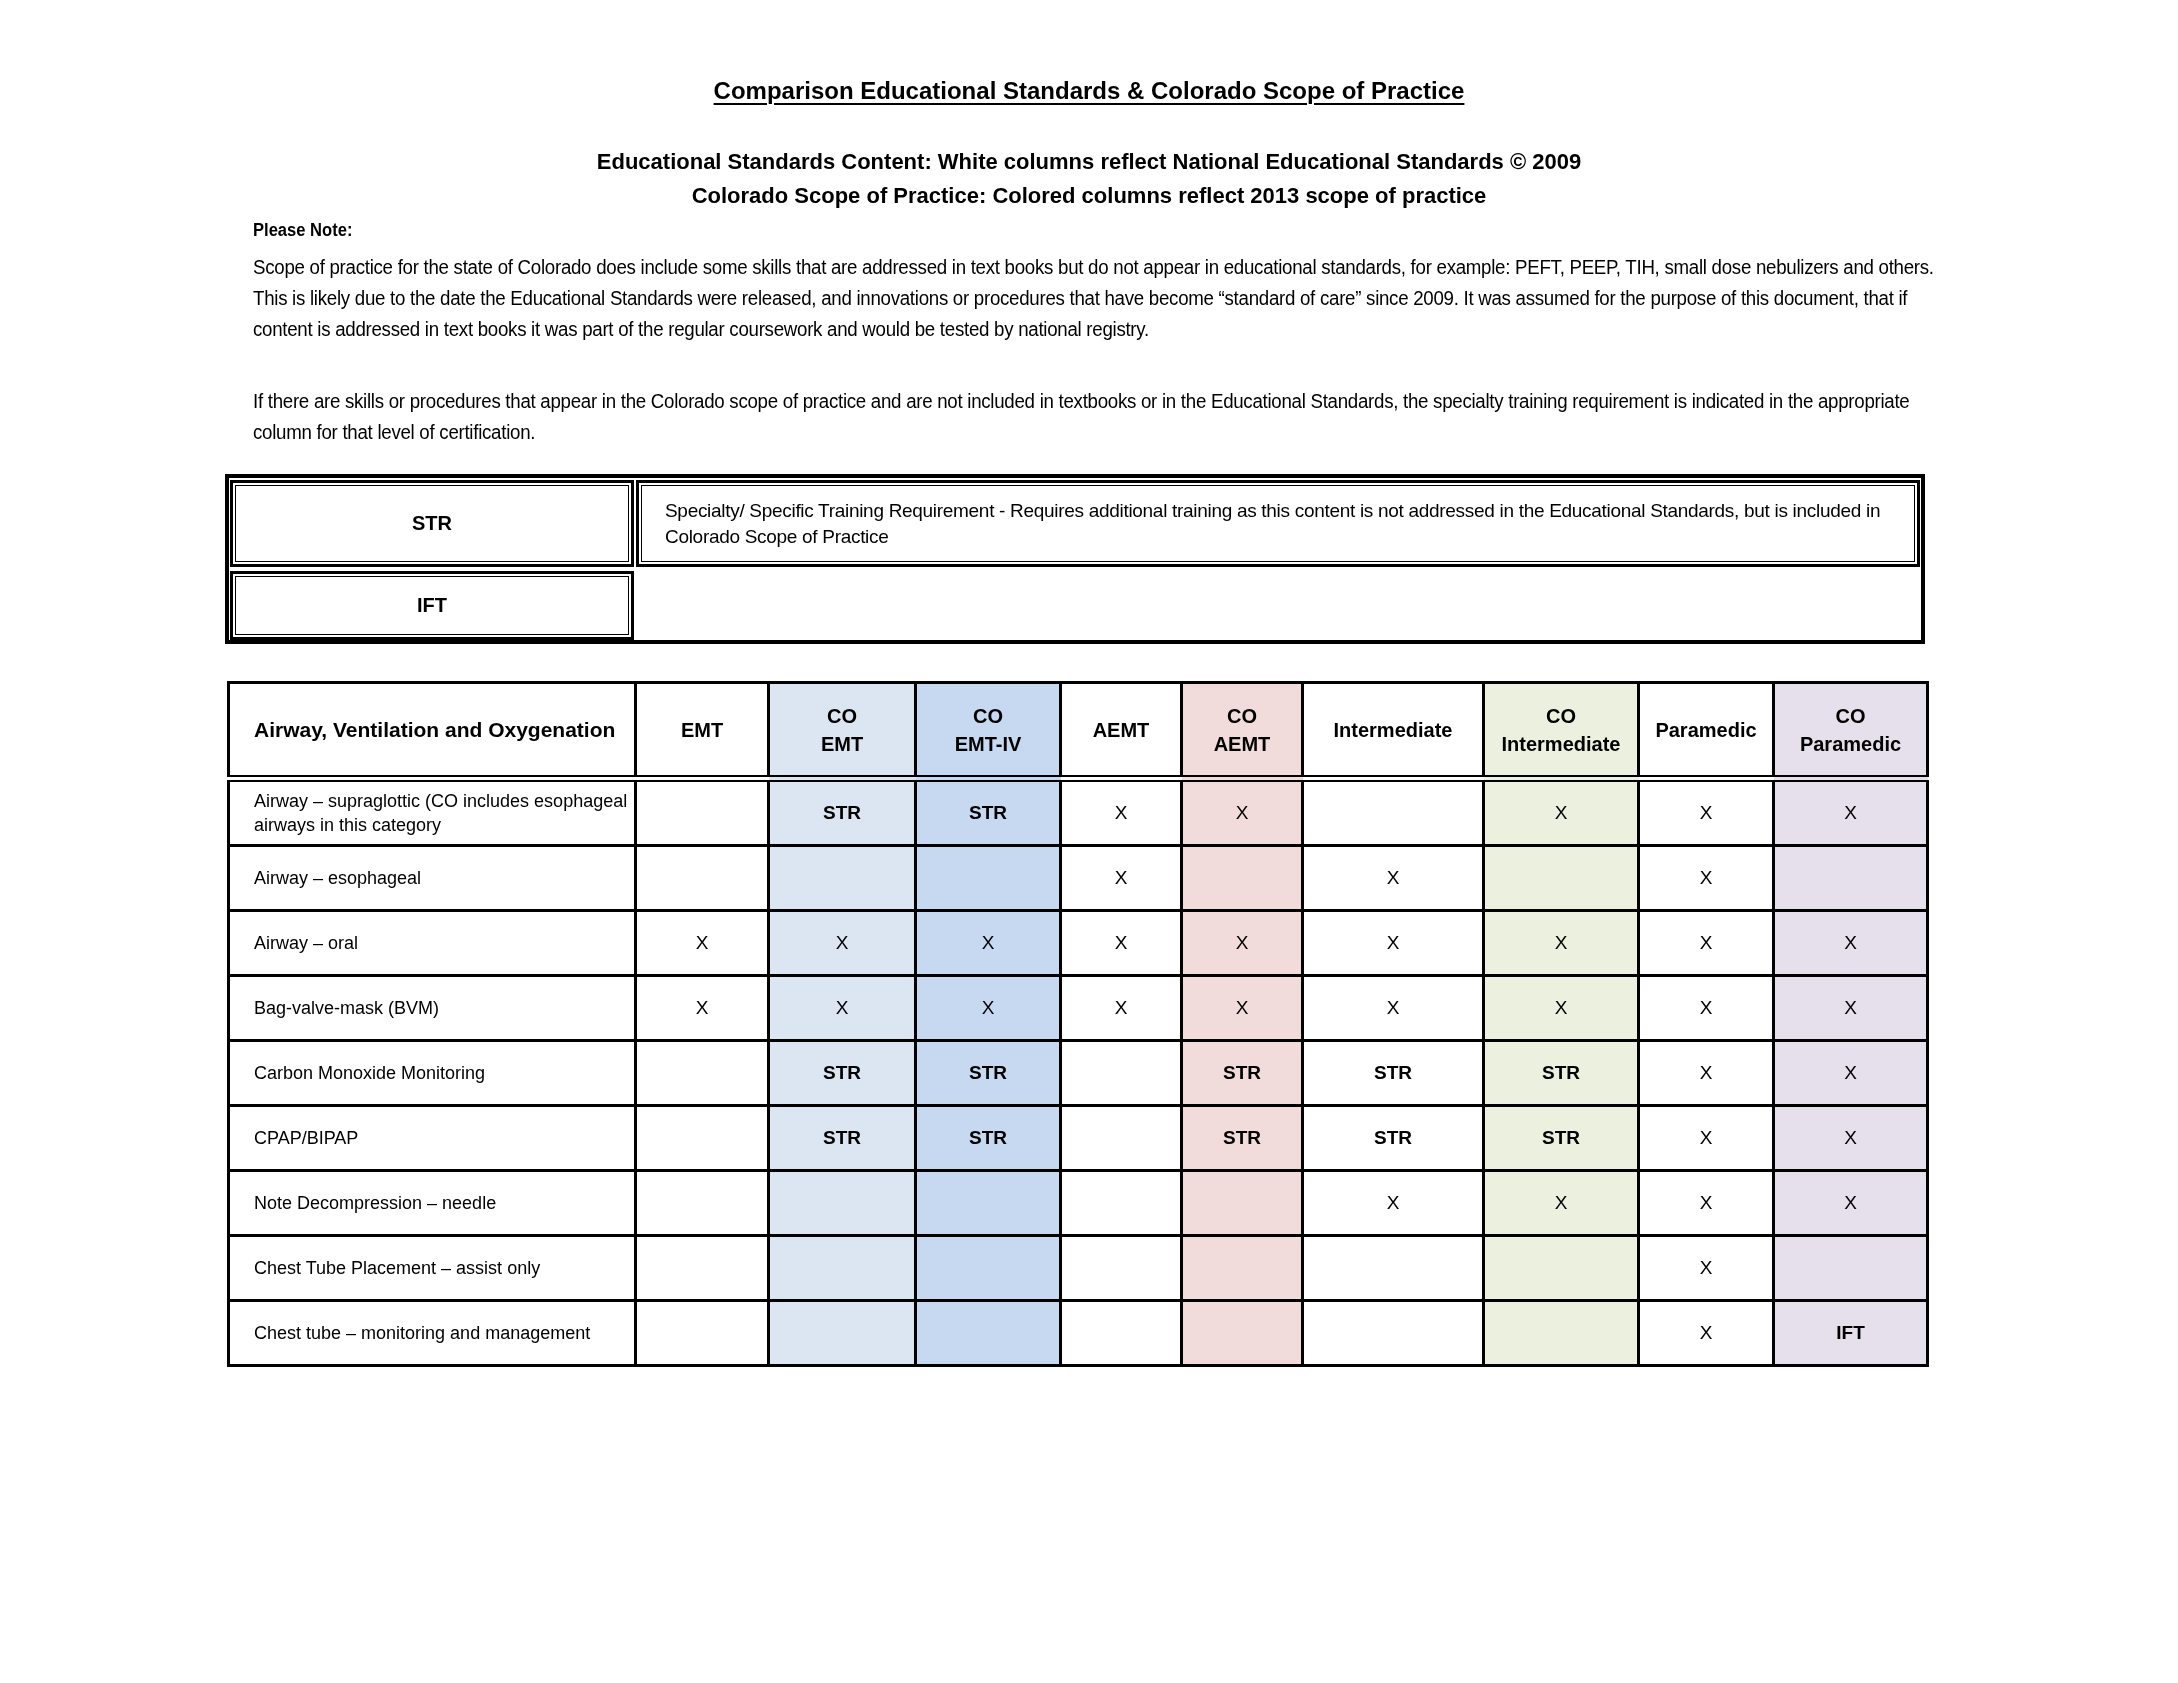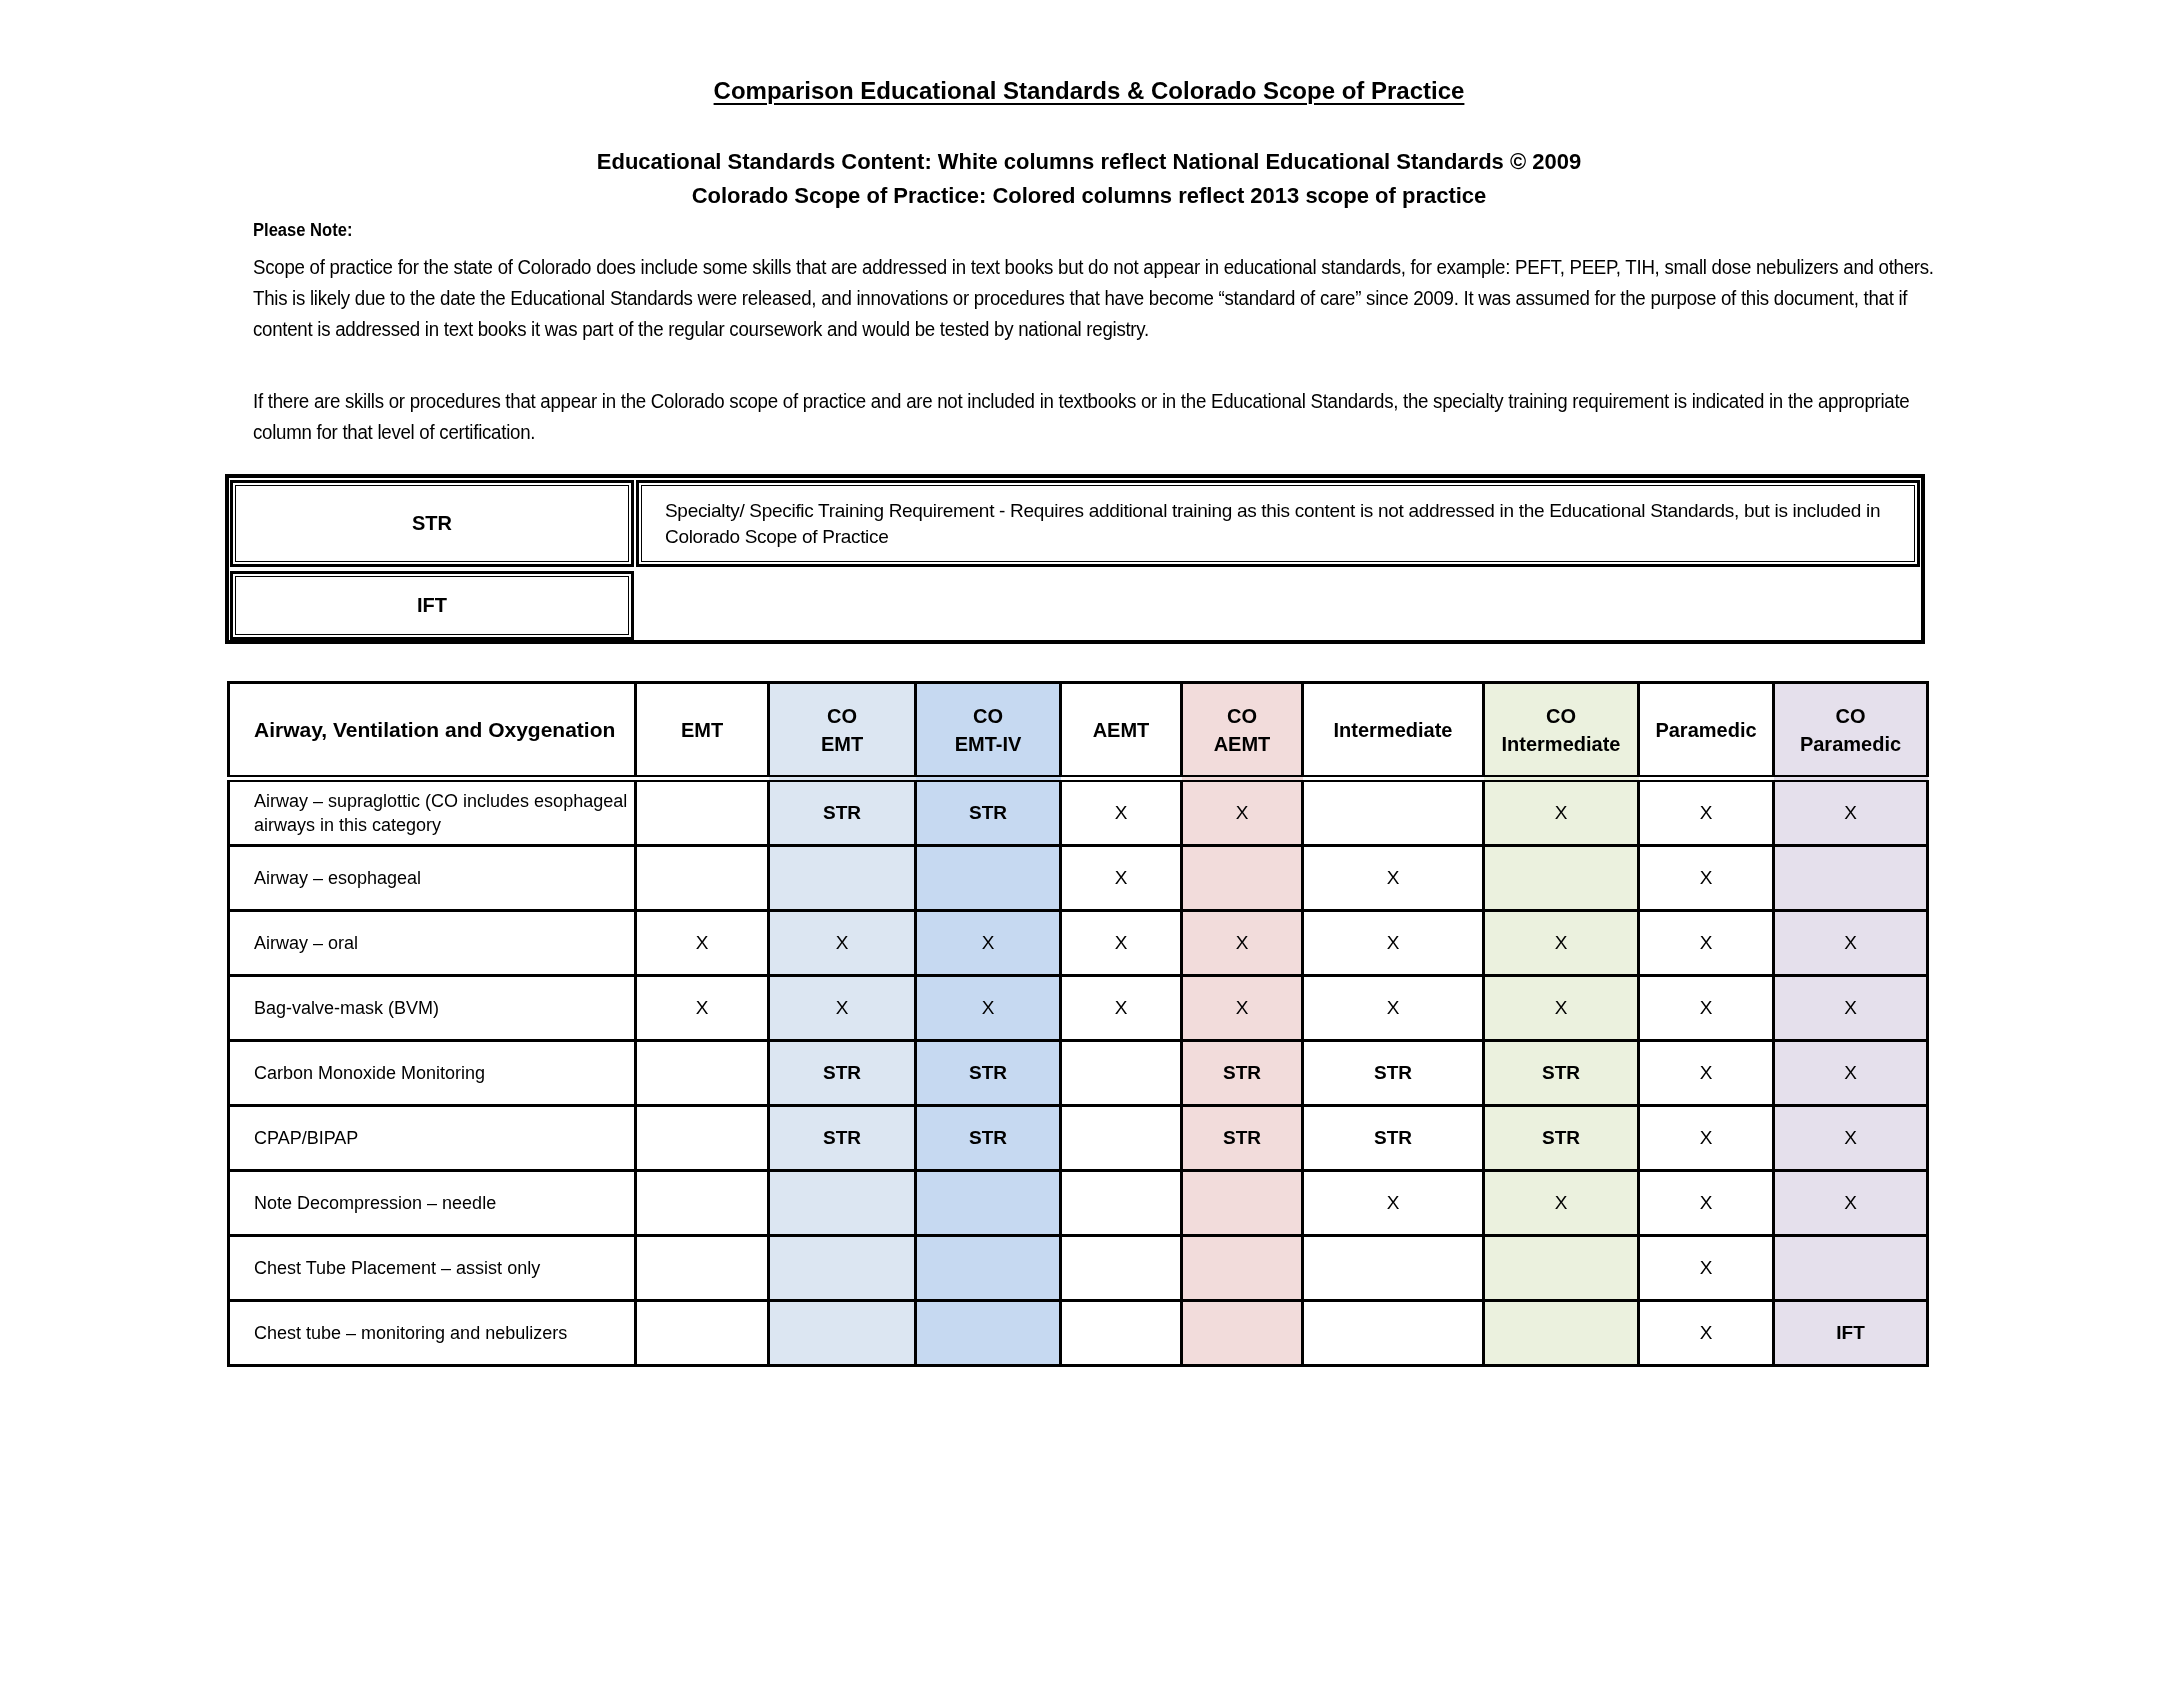--- a/index.html
+++ b/index.html
@@ -202,21 +202,21 @@
           <td class="c-coemt"></td>
           <td class="c-coemtiv"></td>
           <td class=""></td>
           <td class="c-coaemt"></td>
           <td class=""></td>
           <td class="c-coint"></td>
           <td class="">X</td>
           <td class="c-copara"></td>
         </tr>
         <tr>
-          <td class="label">Chest tube – monitoring and nebulizers</td>
+          <td class="label">Chest tube – monitoring and management</td>
           <td class=""></td>
           <td class="c-coemt"></td>
           <td class="c-coemtiv"></td>
           <td class=""></td>
           <td class="c-coaemt"></td>
           <td class=""></td>
           <td class="c-coint"></td>
           <td class="">X</td>
           <td class="c-copara ift">IFT</td>
         </tr>

